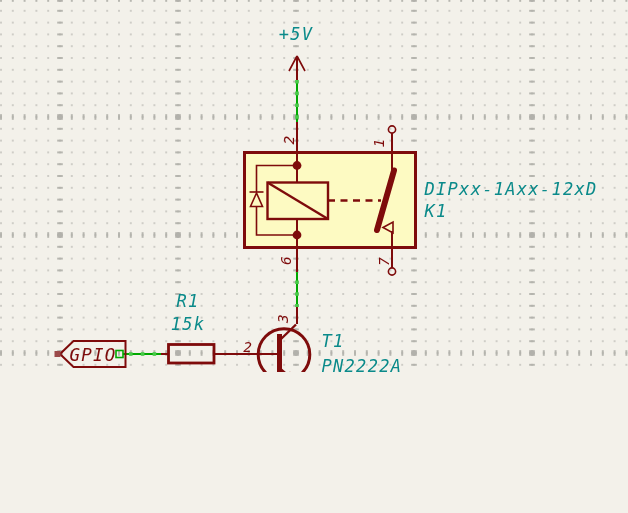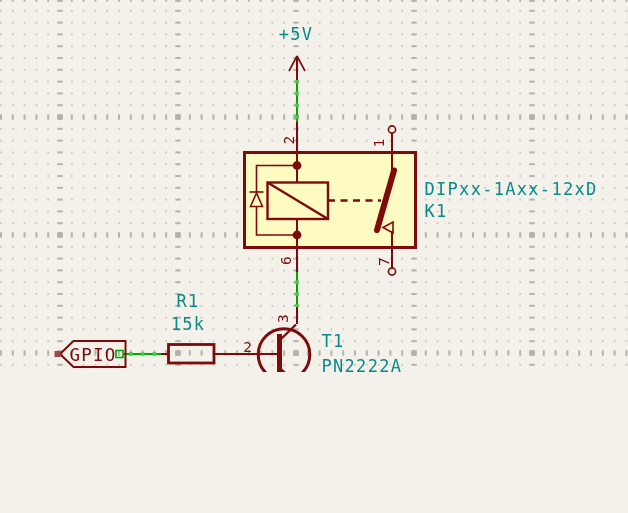--- a/index.html
+++ b/index.html
@@ -1,16 +1,16 @@
 <!DOCTYPE html>
 <html style="--bg: #F3F1EA; --grid_minor: #C7C6C0; --grid_major: #B2B1AB; --symbol: #7E0B0B; --symbol_fill: #FDFAC2; --wire: #00A800; --wire_tick: #46CB46; --field: #0A8A8A; --label_anchor: #9B4A4A;"><head>
 <meta charset="utf-8">
 <style>
   html,body{margin:0;padding:0;background:var(--bg,#F3F1EA);overflow:hidden;}
-  #stage{width:628px;height:372px;position:relative;}
+  #stage{width:628px;height:372px;position:relative;font-style:italic;}
   svg{display:block;}
   text{font-family:"DejaVu Sans Mono","Liberation Mono",monospace;}
   .t-field{fill:var(--field,#0A8A8A);font-size:17px;letter-spacing:1.3px;}
   .t-label{fill:var(--symbol,#7E0B0B);font-size:17.5px;letter-spacing:1.2px;}
   .t-pin{fill:var(--symbol,#7E0B0B);font-size:14.5px;}
   .sym{stroke:var(--symbol,#7E0B0B);fill:none;}
   .fillsym{fill:var(--symbol,#7E0B0B);stroke:none;}
   .sw16{stroke-width:1.6;}
   .sw2{stroke-width:2;}
   .sw22{stroke-width:2.2;}

